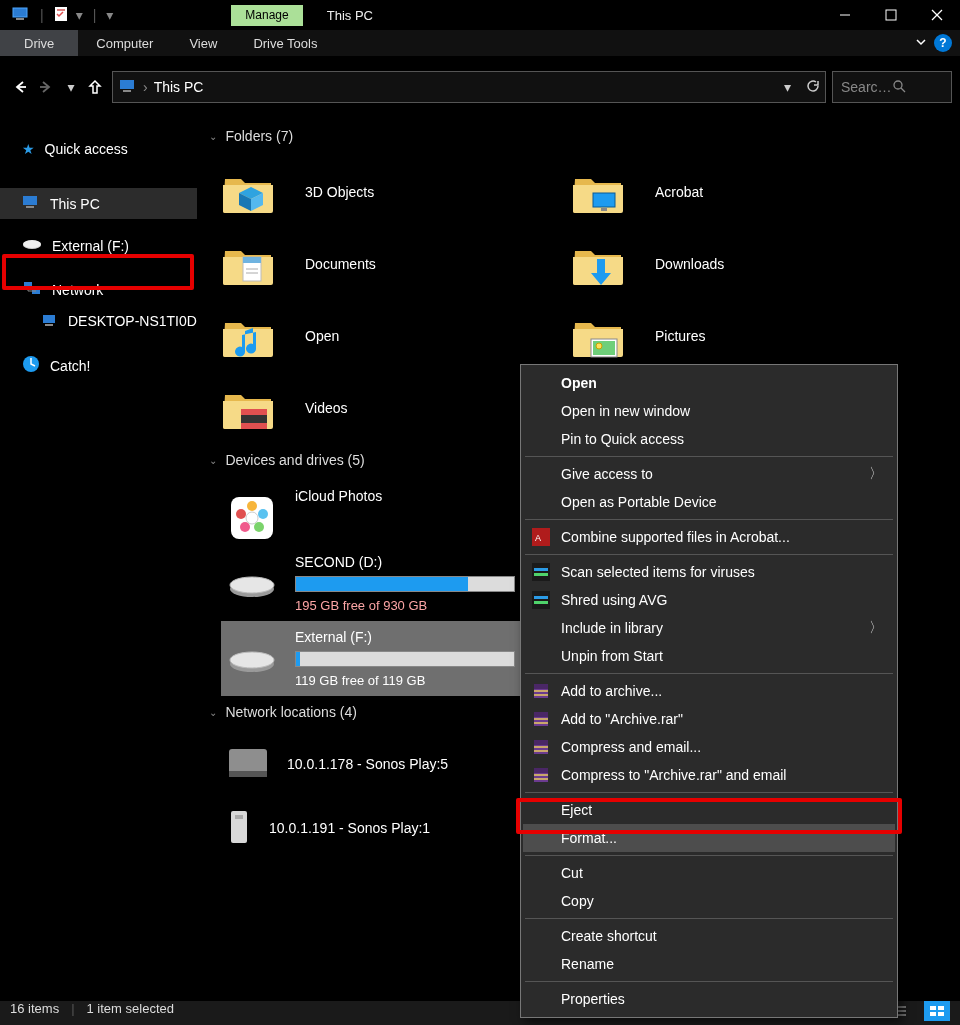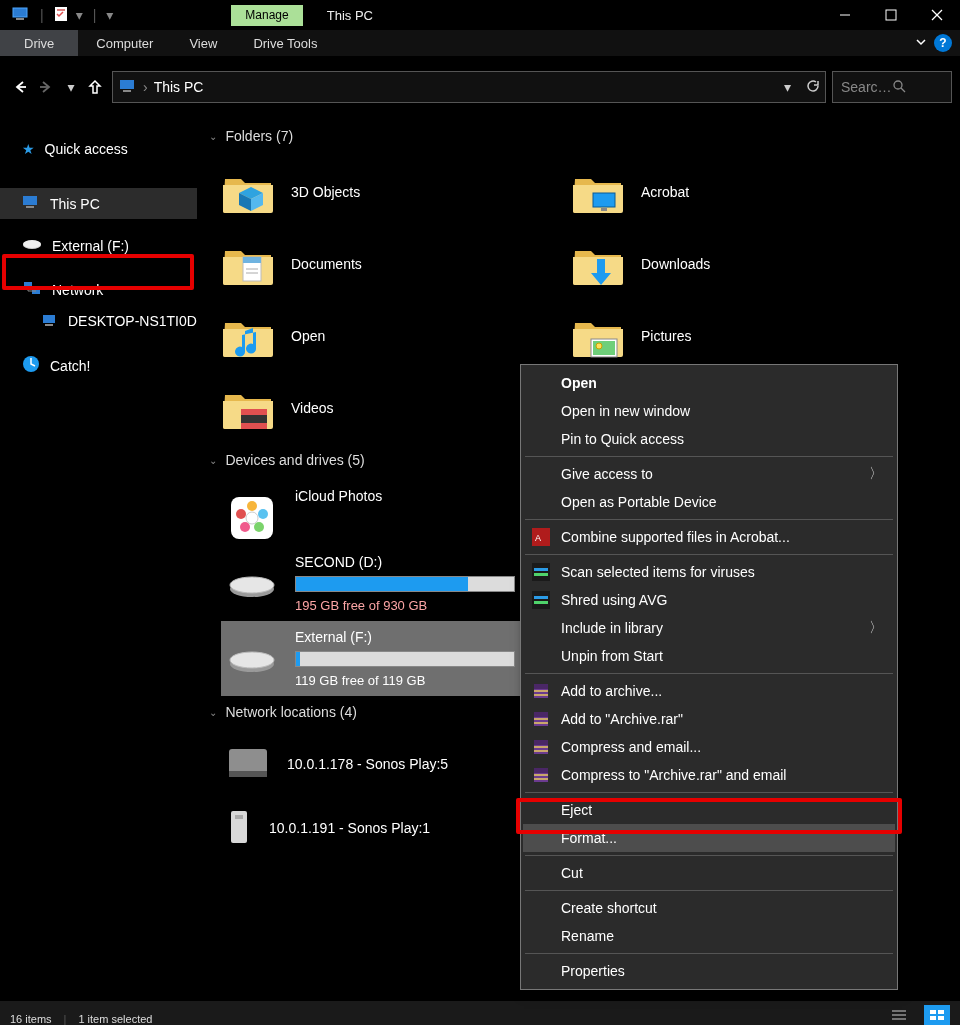--- a/index.html
+++ b/index.html
@@ -38,21 +38,21 @@
   .sidebar .hspacer{height:12px}
 
   
   .redbox{border:4px solid #e60000;border-radius:2px;position:absolute;pointer-events:none;z-index:50}
 
   
   .content{flex:1;position:relative;padding:10px 14px 10px 10px;background:#000}
   .grouphdr{display:flex;align-items:center;gap:8px;color:#ddd;font-size:14px;padding:4px 0 12px 2px}
   .grouphdr .chev-d{font-size:10px;color:#888}
   .grid{display:flex;flex-wrap:wrap;gap:0 50px;padding-left:14px}
-  .tile{width:300px;height:72px;display:flex;align-items:center;gap:16px}
+  .tile{width:300px;height:72px;display:flex;align-items:center;gap:30px}
   .tile .ico{width:54px;height:54px;display:flex;align-items:center;justify-content:center}
   .tile .txt{display:flex;flex-direction:column;gap:4px;color:#fff}
 
   .drive{width:300px;display:flex;gap:16px;align-items:flex-start;padding:8px 4px}
   .drive .ico{width:54px;height:40px;display:flex;align-items:center;justify-content:center;margin-top:10px}
   .drive .info{display:flex;flex-direction:column;gap:6px;flex:1}
   .drive .bar{width:220px;height:16px;background:#dcdcdc;border:1px solid #888;position:relative}
   .drive .bar .fill{position:absolute;left:0;top:0;bottom:0;background:#1d9bf0}
   .drive .free{color:#fca5a5;font-size:13px}
   .drive.selected{background:#6f6f6f}
@@ -63,21 +63,21 @@
   
   .ctxmenu{position:absolute;width:378px;background:#2b2b2b;border:1px solid #777;padding:4px 2px;z-index:40;box-shadow:4px 4px 10px rgba(0,0,0,.6)}
   .ctxmenu .ci{display:flex;align-items:center;height:28px;padding-left:38px;padding-right:12px;color:#fff;font-size:14px;position:relative}
   .ctxmenu .ci.bold{font-weight:600}
   .ctxmenu .ci.hi{background:#4d4d4d}
   .ctxmenu .ci .ciico{position:absolute;left:8px;width:20px;height:20px;display:flex;align-items:center;justify-content:center}
   .ctxmenu .ci .arrow{margin-left:auto;color:#ccc}
   .ctxmenu hr{border:none;border-top:1px solid #555;margin:3px 2px}
 
   
-  .status{position:absolute;left:0;right:0;bottom:0;height:24px;background:#1a1a1a;display:flex;align-items:flex-end;padding:0 10px;color:#ddd;font-size:11px;gap:12px}
+  .status{position:absolute;left:0;right:0;bottom:0;height:24px;background:#1a1a1a;display:flex;align-items:flex-start;padding:0 10px;color:#ddd;font-size:13px;gap:12px}
   .status .sdiv{color:#555}
   .status .sp{flex:1}
   .status .viewbtn{width:26px;height:20px;display:flex;align-items:center;justify-content:center;border:1px solid transparent}
   .status .viewbtn.active{background:#1d9bf0}
 
 </style>
 </head>
 <body>
 
 <div class="titlebar">
@@ -508,20 +508,23 @@
     <div class="ci">
       <span>Eject</span>
     </div>
     <div class="ci hi">
       <span>Format...</span>
     </div>
     <hr>
     <div class="ci">
       <span>Cut</span>
     </div>
+    <div class="ci">
+      <span>Copy</span>
+    </div>
     <hr>
     <div class="ci">
       <span>Create shortcut</span>
     </div>
     <div class="ci">
       <span>Rename</span>
     </div>
     <hr>
     <div class="ci">
       <span>Properties</span>

